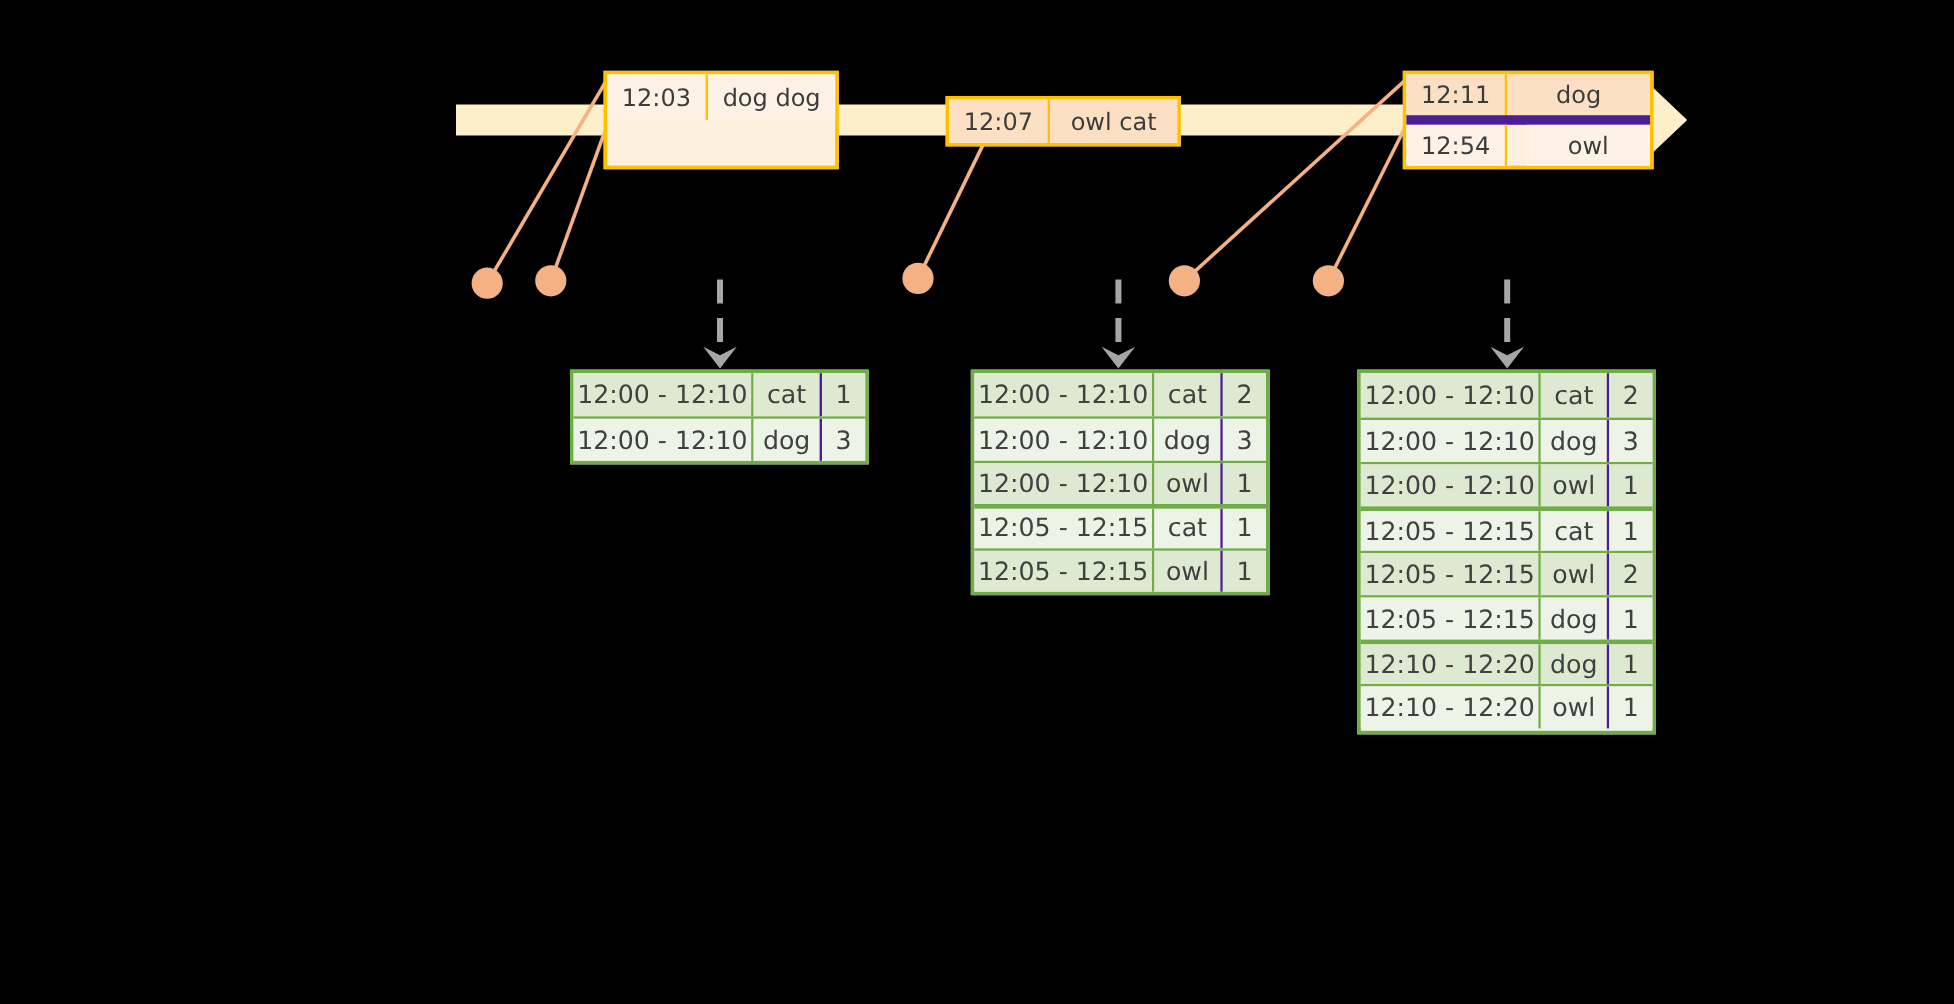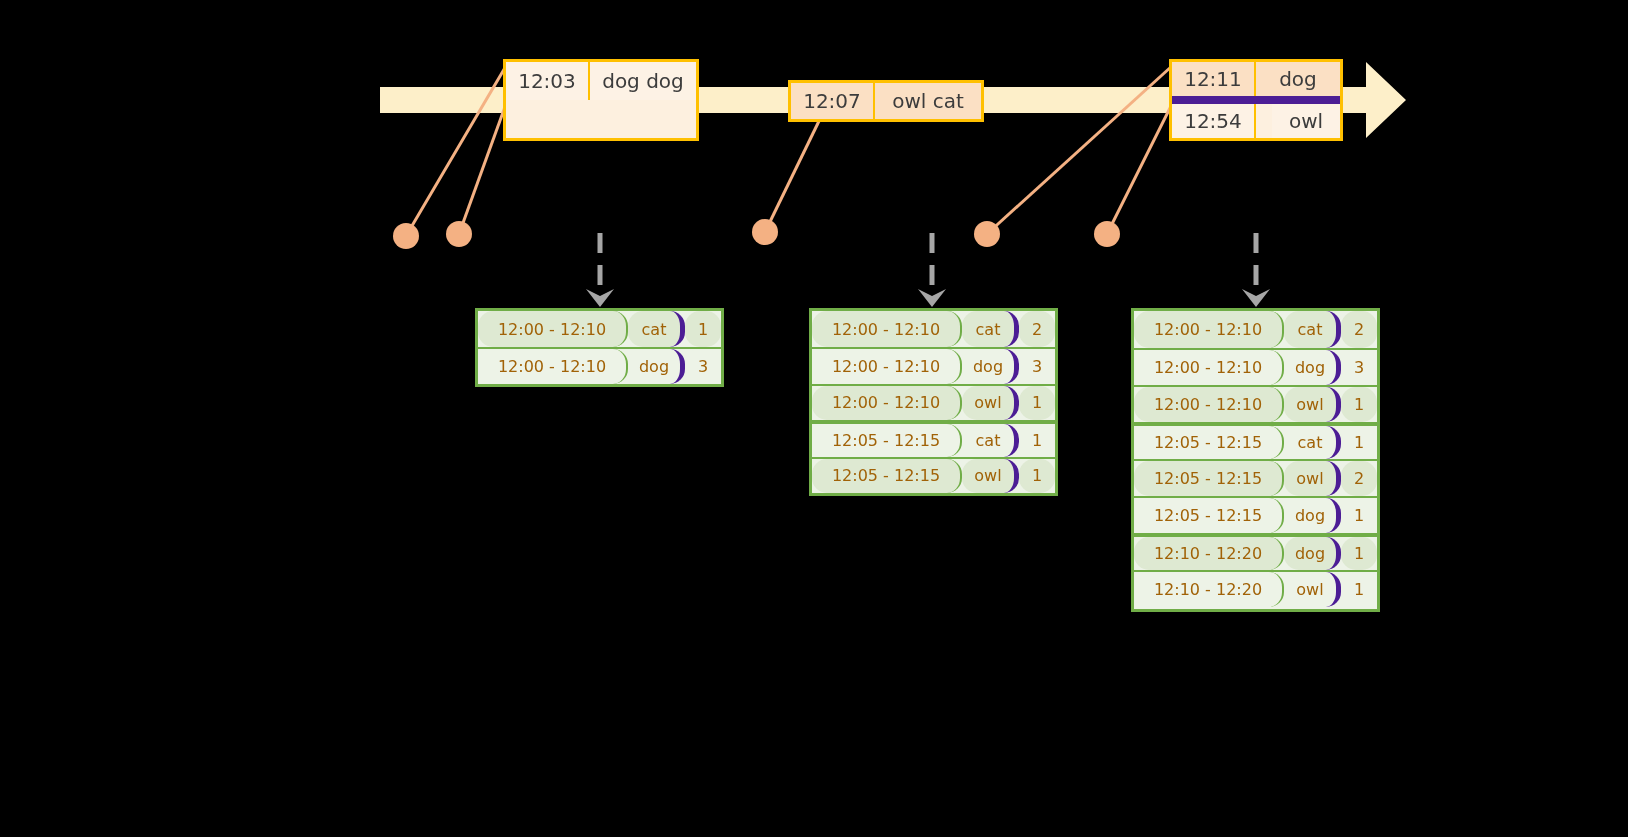--- a/index.html
+++ b/index.html
@@ -74,27 +74,26 @@
     height: 37px;
     box-sizing: border-box;
   }
   .res-row + .res-row { border-top: 2px solid #70AD47; }
   .res-row.shade .rc { background: #DEE9D2; }
   .res-row.plain  .rc { background: #EDF3E7; }
   .res-row .rc {
     display: flex;
     align-items: center;
     justify-content: center;
-    font-size: 16px;
-    color: #a16207;
-    box-sizing: border-box;
-    border-radius: 15px;
+    font-size: 21px;
+    color: #404040;
+    box-sizing: border-box;
   }
   .res-row .rc.win   { border-right: 2px solid #70AD47; }
-  .res-row .rc.word  { border-right: 5px solid #4c1d95; }
+  .res-row .rc.word  { border-right: 2px solid #4c1d95; }
   .res-row .rc.count { }
   .group-sep { border-top: 4px solid #70AD47 !important; }
 </style>
 </head>
 <body>
 
 <div id="stage">
 
   <svg id="svg-layer" viewBox="0 0 1628 837" width="1628" height="837">
     <defs>
@@ -139,21 +138,21 @@
     </div>
   </div>
 
   <div class="event-box" style="left:788px; top:80px; width:196px; height:42px;">
     <div class="event-row shade">
       <div class="cell time">12:07</div>
       <div class="cell words">owl cat</div>
     </div>
   </div>
 
-  <div class="event-box" style="left:1169px; top:59px; width:174px; height:82px;">
+  <div class="event-box" style="left:1169px; top:59px; width:209px; height:82px;">
     <div class="event-row shade">
       <div class="cell time">12:11</div>
       <div class="cell words">dog</div>
     </div>
     <div class="event-row plain">
       <div class="cell time">12:54</div>
       <div class="cell words">owl</div>
     </div>
   </div>
 

